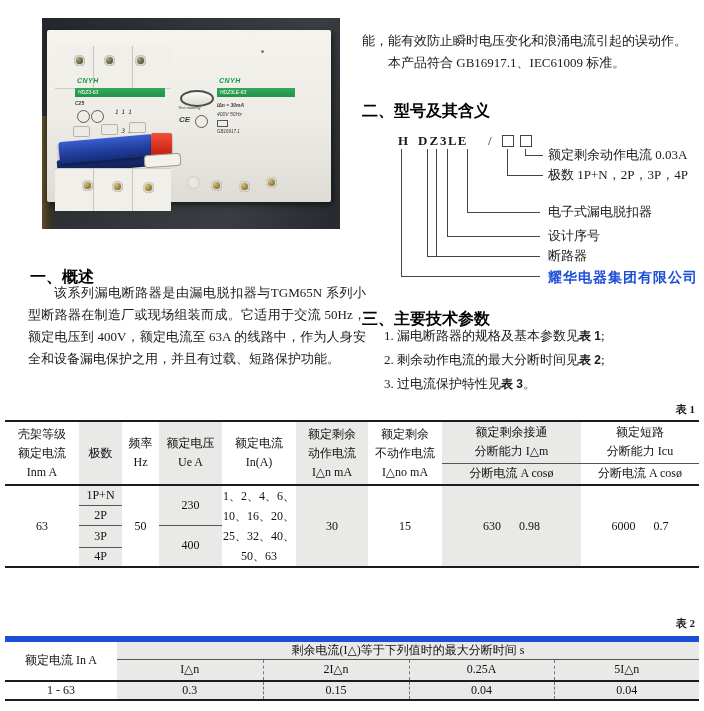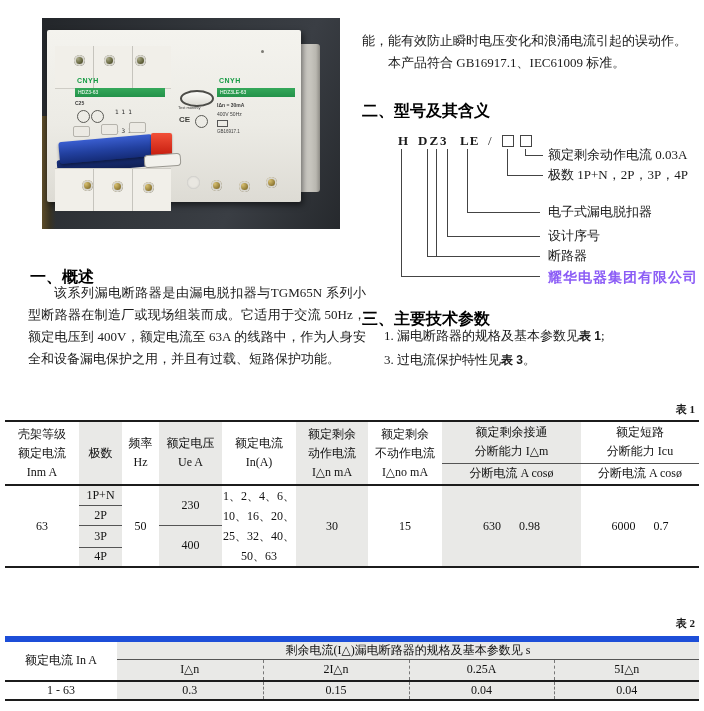--- a/index.html
+++ b/index.html
@@ -5,23 +5,23 @@
   html,body{margin:0;padding:0;}
   body{width:704px;height:711px;background:#ffffff;overflow:hidden;
        font-family:"Liberation Serif","DejaVu Serif",serif;color:#1a1a1a;}
   .page{position:relative;width:704px;height:711px;background:#fff;}
 
   
   .photo{position:absolute;left:42px;top:18px;width:298px;height:211px;
          background:linear-gradient(115deg,#23262a 0%,#33373c 45%,#3a3e44 70%,#26292d 100%);overflow:hidden;}
   .cable{position:absolute;left:0;top:98px;width:14px;height:120px;
          background:linear-gradient(90deg,#6a5426,#3a3320 60%,transparent);opacity:.8;}
-  .bk-body{position:absolute;left:5px;top:12px;width:254px;height:172px;
+  .bk-body{position:absolute;left:5px;top:12px;width:284px;height:172px;
            background:linear-gradient(180deg,#f4f3ee 0%,#ecebe5 55%,#dddbd4 100%);border-radius:2px;
-           box-shadow:2px 3px 6px rgba(0,0,0,.55);}
+           box-shadow:2px 3px 6px rgba(0,0,0,.55);font-style:italic;}
   .bk-fin{position:absolute;left:258px;top:26px;width:20px;height:148px;
           background:linear-gradient(90deg,#e2e0da,#b9b7b0 80%,#8e8c86);border-radius:0 3px 3px 0;}
   .term{position:absolute;background:#f1efe9;}
   .term.top-l{left:8px;top:16px;width:116px;height:42px;border-bottom:1px solid #cfcdc6;}
   .term.bot-l{left:8px;top:138px;width:116px;height:42px;border-top:1px solid #cfcdc6;}
   .term .sep{position:absolute;top:0;width:1px;height:100%;background:#c6c4bd;}
   .screw{position:absolute;width:11px;height:11px;border-radius:50%;
          background:radial-gradient(circle at 35% 35%,#a8a884,#55552f 55%,#191910 90%);
          box-shadow:0 0 0 2px #d8d6cf inset;}
   .screw.brass{background:radial-gradient(circle at 35% 35%,#d8c070,#8a7430 55%,#2a2410 90%);}
@@ -61,21 +61,21 @@
   .list .it b{font-family:"Liberation Sans","DejaVu Sans",sans-serif;font-size:12px;}
 
   
   .diagram{position:absolute;left:390px;top:133px;width:314px;height:160px;}
   .m{position:absolute;top:0;font-weight:bold;font-size:13px;font-family:"Liberation Serif","DejaVu Serif",serif;}
   .mbox{position:absolute;top:2px;width:10px;height:10px;border:1px solid #444;}
   .vl{position:absolute;width:1px;background:#444;}
   .hl{position:absolute;height:1px;background:#444;}
   .dlabel{position:absolute;left:158px;font-size:13px;line-height:14px;white-space:nowrap;}
   .dlabel.company{font-family:"Liberation Sans","DejaVu Sans",sans-serif;font-weight:bold;
-                  color:#8b5cf6;font-size:14px;letter-spacing:1px;}
+                  color:#1d4ed8;font-size:14px;letter-spacing:1px;}
 
   
   .tcap{position:absolute;width:690px;text-align:right;font-size:11px;font-weight:bold;}
   table{border-collapse:collapse;table-layout:fixed;position:absolute;left:5px;width:694px;
         font-size:12px;color:#111;}
   td,th{padding:0;text-align:center;vertical-align:middle;font-weight:normal;}
   .pre{white-space:pre-line;line-height:19px;}
   col.shade{background:#e9e9e7;}
   .t1{top:420px;border-top:2px solid #1c1c1c;border-bottom:2px solid #1c1c1c;}
   .t1 .hb{border-bottom:2px solid #1c1c1c;}
@@ -153,21 +153,21 @@
   <div class="rt-par">
     <div>能，能有效防止瞬时电压变化和浪涌电流引起的误动作。</div>
     <div class="ind">本产品符合 GB16917.1、IEC61009 标准。</div>
   </div>
 
   <h2 class="h2" style="left:362px;top:88px">二、型号及其含义</h2>
 
   <div class="diagram">
     <span class="m" style="left:8px">H</span>
     <span class="m" style="left:28px;letter-spacing:2px">DZ3</span>
-    <span class="m" style="left:70px;letter-spacing:1px">LE</span>
+    <span class="m" style="left:58px;letter-spacing:1px">LE</span>
     <span class="m" style="left:98px;font-weight:normal">/</span>
     <span class="mbox" style="left:112px"></span>
     <span class="mbox" style="left:130px"></span>
 
     <div class="vl" style="left:11px;top:16px;height:127px"></div>
     <div class="vl" style="left:37px;top:16px;height:107px"></div>
     <div class="vl" style="left:46px;top:16px;height:107px"></div>
     <div class="vl" style="left:57px;top:16px;height:87px"></div>
     <div class="vl" style="left:77px;top:16px;height:63px"></div>
     <div class="vl" style="left:117px;top:16px;height:26px"></div>
@@ -184,20 +184,21 @@
     <div class="dlabel" style="top:35px">极数 1P+N，2P，3P，4P</div>
     <div class="dlabel" style="top:72px">电子式漏电脱扣器</div>
     <div class="dlabel" style="top:96px">设计序号</div>
     <div class="dlabel" style="top:116px">断路器</div>
     <div class="dlabel company" style="top:137px">耀华电器集团有限公司</div>
   </div>
 
   <h2 class="h2" style="left:362px;top:296px">三、主要技术参数</h2>
   <div class="list">
     <div class="it"><span>1.</span>&nbsp;<span>漏电断路器的规格及基本参数见</span><b>表 1</b><span>;</span></div>
+    <div class="it"><span>2.</span>&nbsp;<span>剩余动作电流的最大分断时间见</span><b>表 2</b><span>;</span></div>
     <div class="it"><span>3.</span>&nbsp;<span>过电流保护特性见</span><b>表 3</b><span>。</span></div>
   </div>
 
   <h2 class="h2" style="left:30px;top:254px">一、概述</h2>
   <div class="left-col">
     <p>该系列漏电断路器是由漏电脱扣器与TGM65N 系列小型断路器在制造厂或现场组装而成。它适用于交流 50Hz，额定电压到 400V，额定电流至 63A 的线路中，作为人身安全和设备漏电保护之用，并且有过载、短路保护功能。</p>
   </div>
 
   <div class="tcap" style="left:5px;top:402px">表 1</div>
   <table class="t1">
@@ -271,21 +272,21 @@
     <colgroup>
       <col style="width:112px">
         <col style="width:146px">
         <col style="width:146px">
       <col style="width:145px">
         <col style="width:145px">
     </colgroup>
     <tbody>
         <tr style="height:20px">
       <th rowspan="2" class="thickb">额定电流 In A</th>
-      <th colspan="4" class="span-h">剩余电流(I△)漏电断路器的规格及基本参数见 s</th>
+      <th colspan="4" class="span-h">剩余电流(I△)等于下列值时的最大分断时间 s</th>
     </tr>
     <tr style="height:21px">
       <th class="sub">I△n</th>
       <th class="sub dash">2I△n</th>
       <th class="sub dash">0.25A</th>
       <th class="sub dash">5I△n</th>
     </tr>
     <tr style="height:19px">
       <td>1 - 63</td>
       <td class="gcell">0.3</td>

